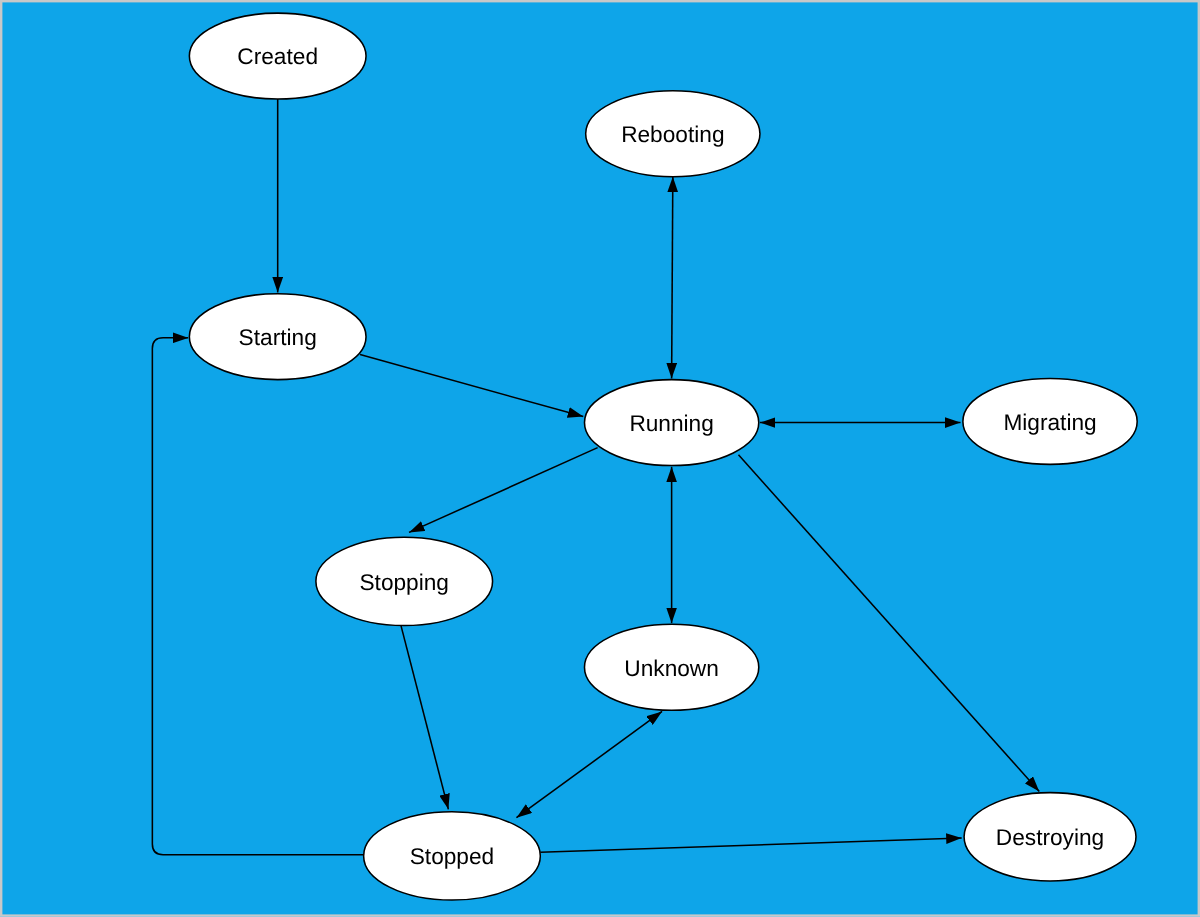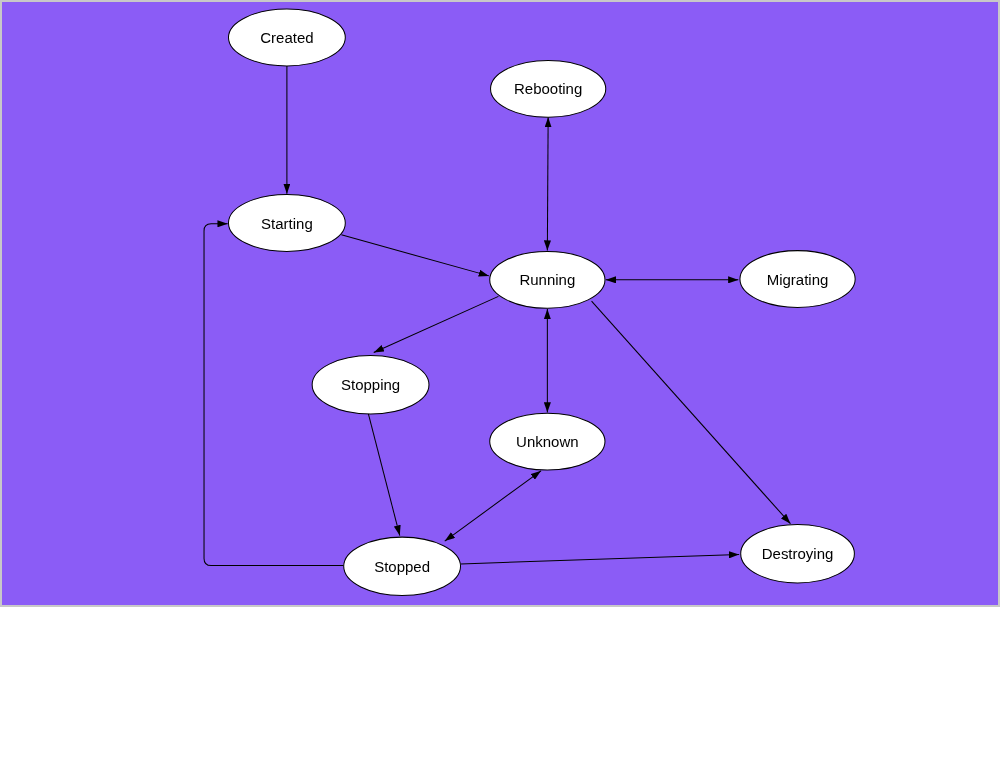--- a/index.html
+++ b/index.html
@@ -4,24 +4,24 @@
 <style>
   html, body {
     margin: 0;
     padding: 0;
     background: #ffffff;
     font-family: "Liberation Sans", sans-serif;
   }
   .page {
     position: relative;
     width: 1000px;
-    height: 607px;
+    height: 764px;
     box-sizing: border-box;
     border: 2px solid #c8c8c8;
-    background: #8b5cf6;
+    background: #0ea5e9;
     overflow: hidden;
   }
   svg.diagram {
     display: block;
     width: 100%;
     height: 100%;
   }
   .node-shape {
     fill: #ffffff;
     stroke: #000000;

